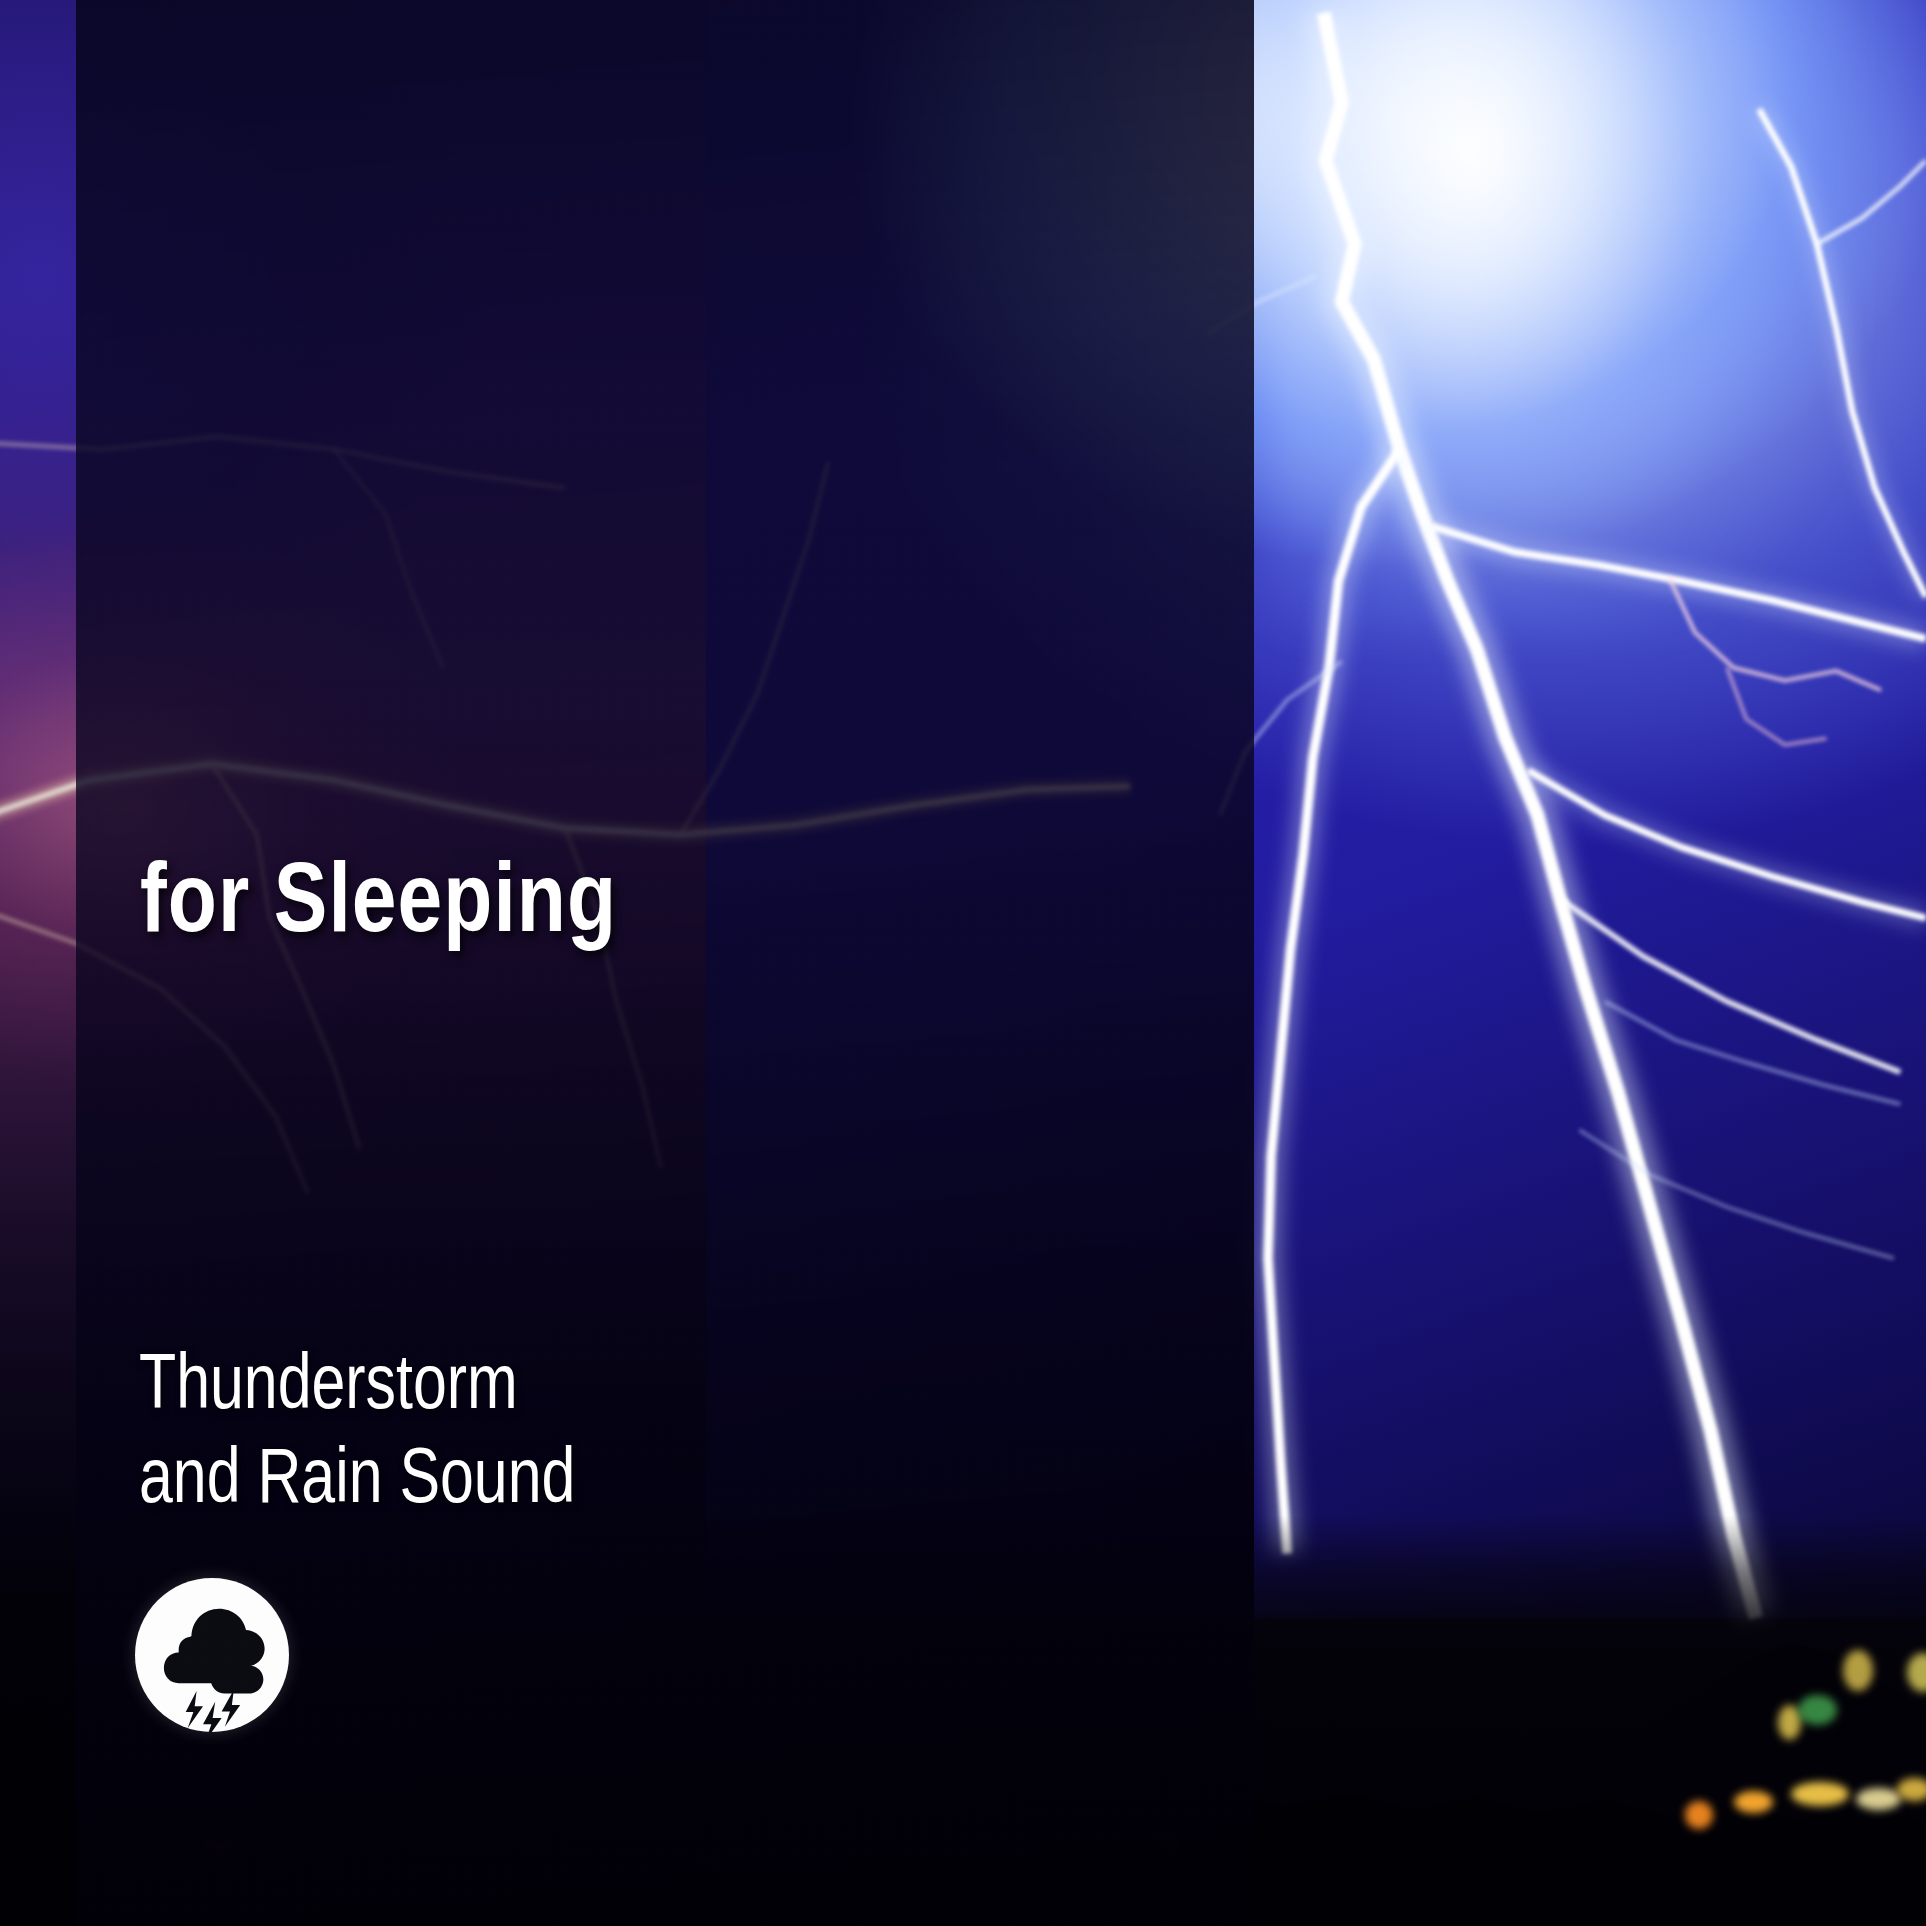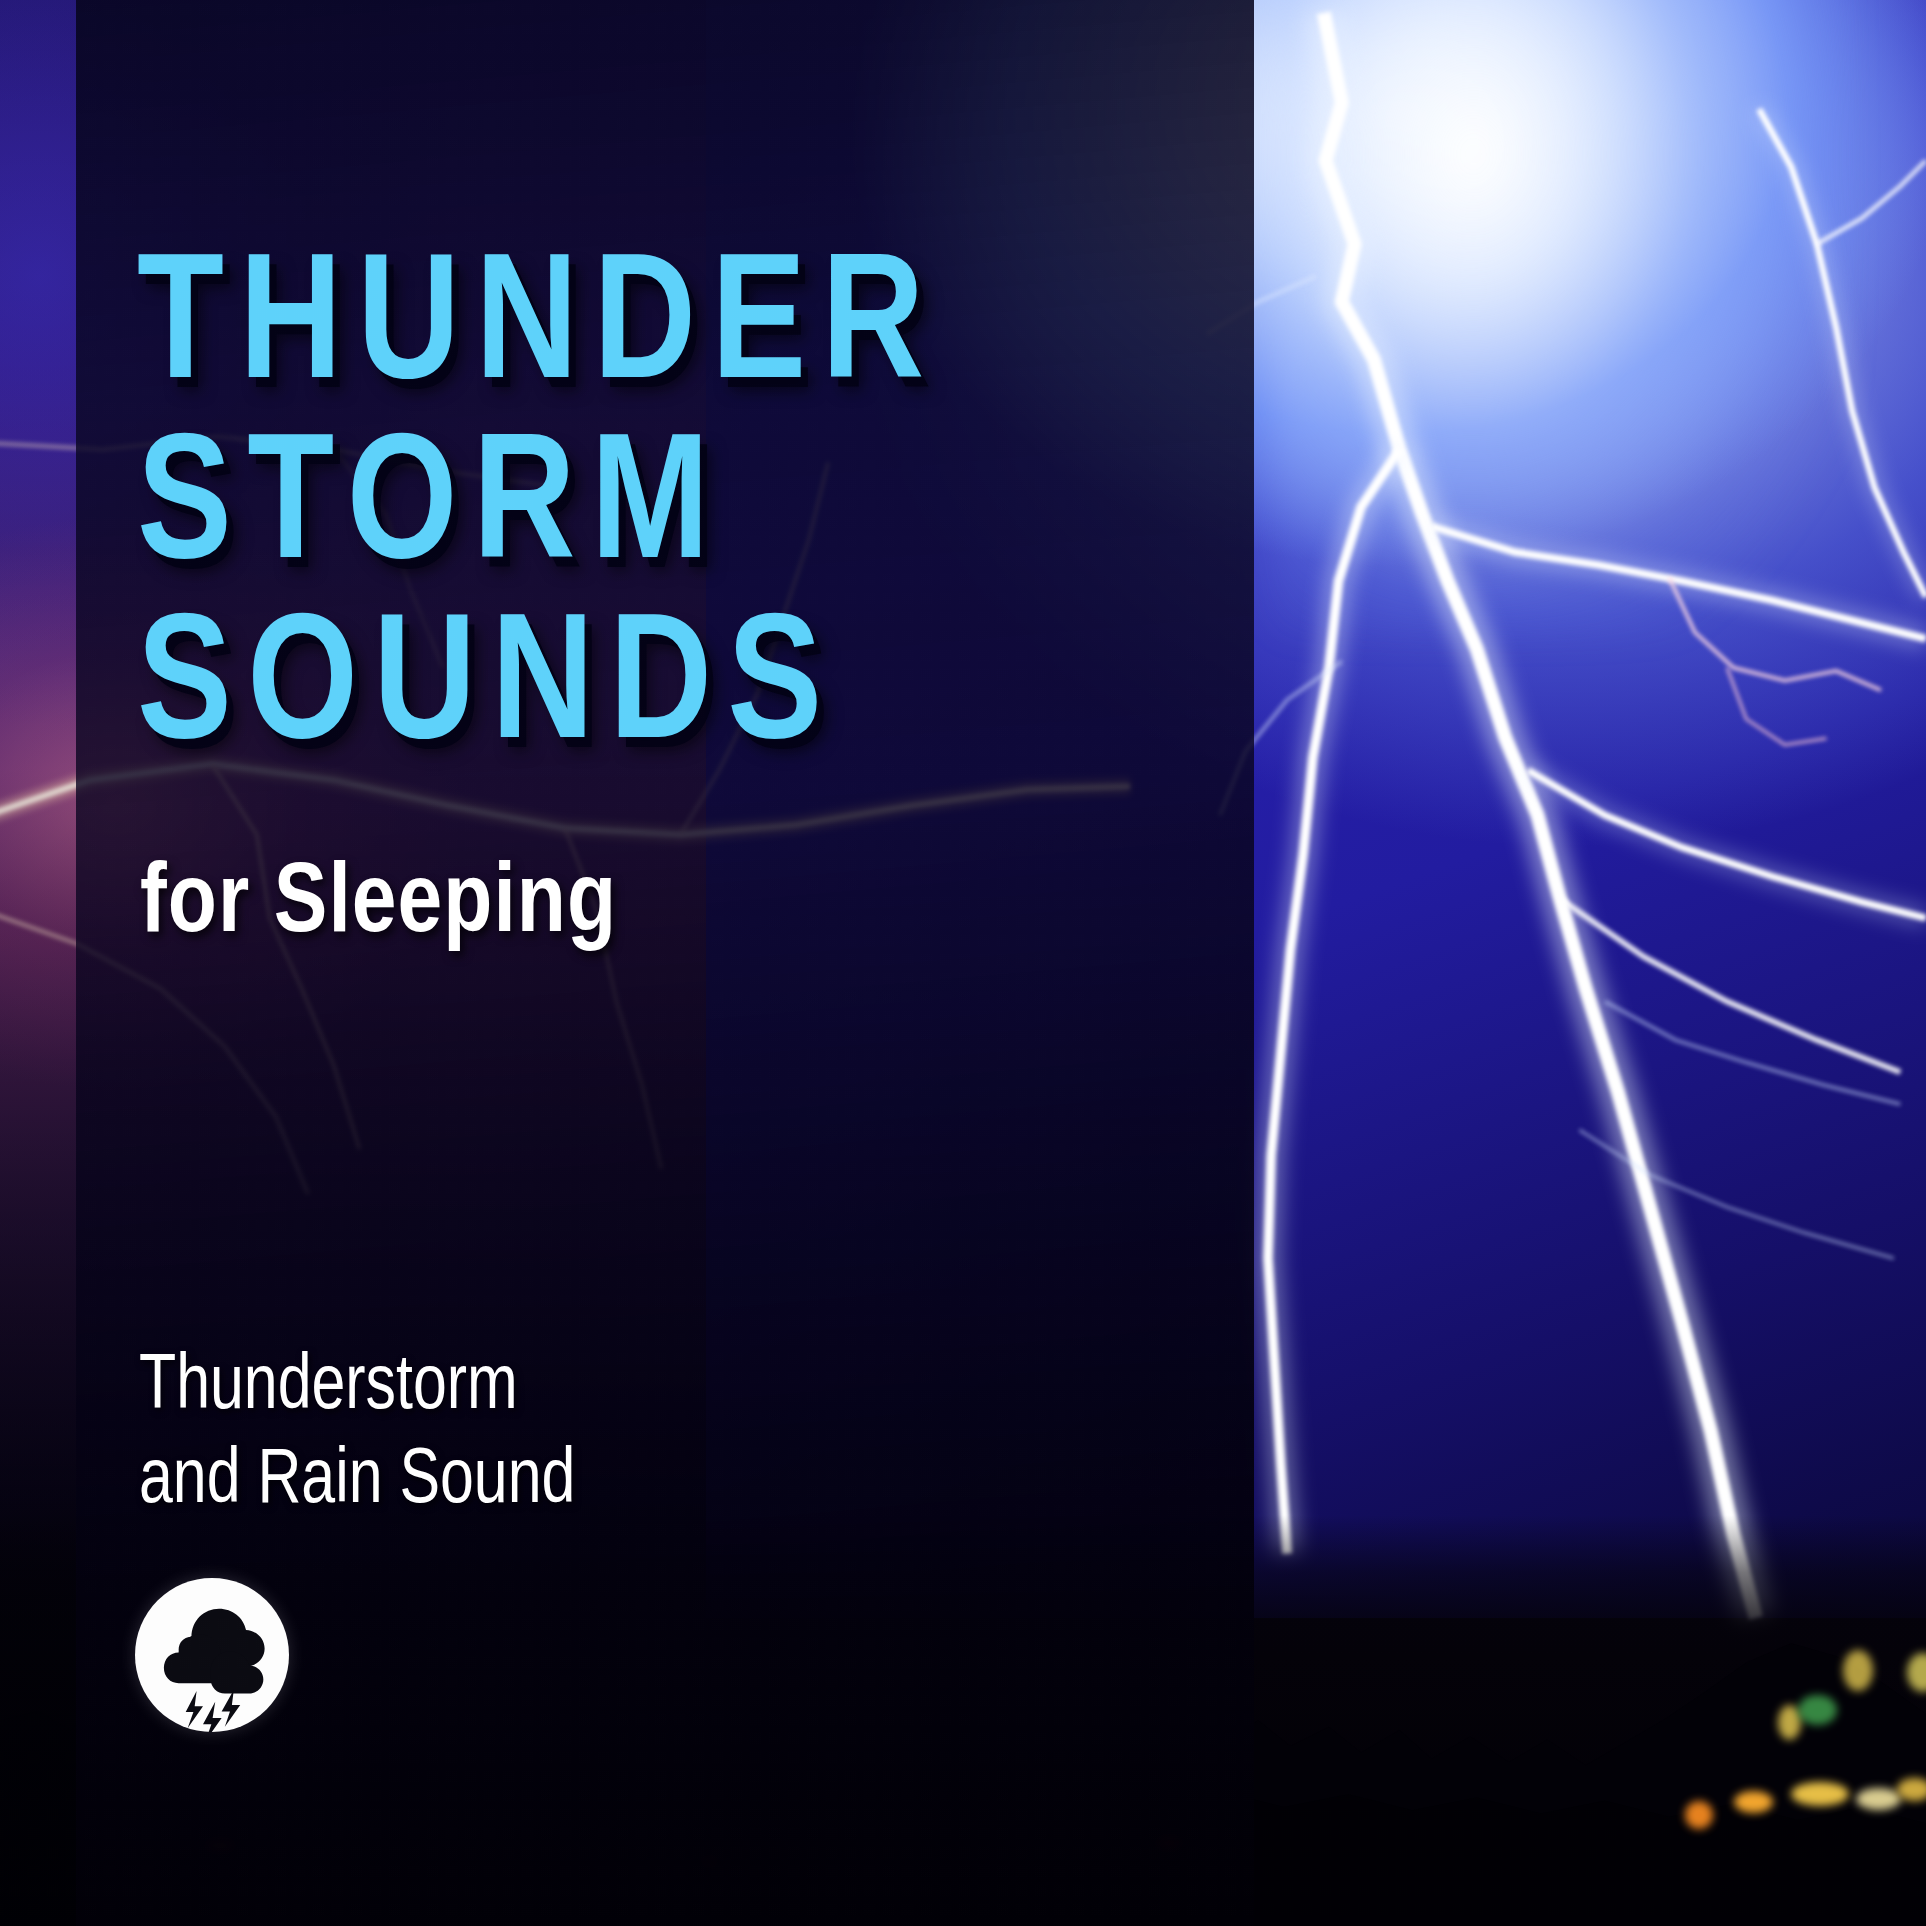--- a/index.html
+++ b/index.html
@@ -216,25 +216,20 @@
     <div class="citylight" style="left:1843px;top:1650px;width:29.5px;height:41px;background:#ffe05a;opacity:.7;"></div>
     <div class="citylight" style="left:1907px;top:1653px;width:32px;height:39px;background:#fff06a;opacity:.7;"></div>
     <div class="citylight" style="left:1156px;top:1836px;width:26px;height:14px;background:#c03a18;opacity:.7;"></div>
     <div class="citylight" style="left:205px;top:1839px;width:29.5px;height:13px;background:#c2441c;opacity:.55;"></div>
     <div class="citylight" style="left:700px;top:1856px;width:19px;height:11.6px;background:#b7401a;opacity:.45;"></div>
   </div>
 
   <div class="panel-left-dark"></div>
   <div class="panel"></div>
 
-  <div class="titlewrap">
-    <span class="tline">THUNDER</span>
-    <span class="tline">STORM</span>
-    <span class="tline">SOUNDS</span>
-  </div>
 
   <div class="subtitle">for Sleeping</div>
 
   <div class="artist"><span>Thunderstorm</span><br><span>and Rain Sound</span></div>
 
   <div class="logo">
     <svg viewBox="0 0 240 240">
       <g fill="#0b0b12">
 
         <path d="M88,92 C88,66 108,48 131,48 C152,48 169,62 173,81

